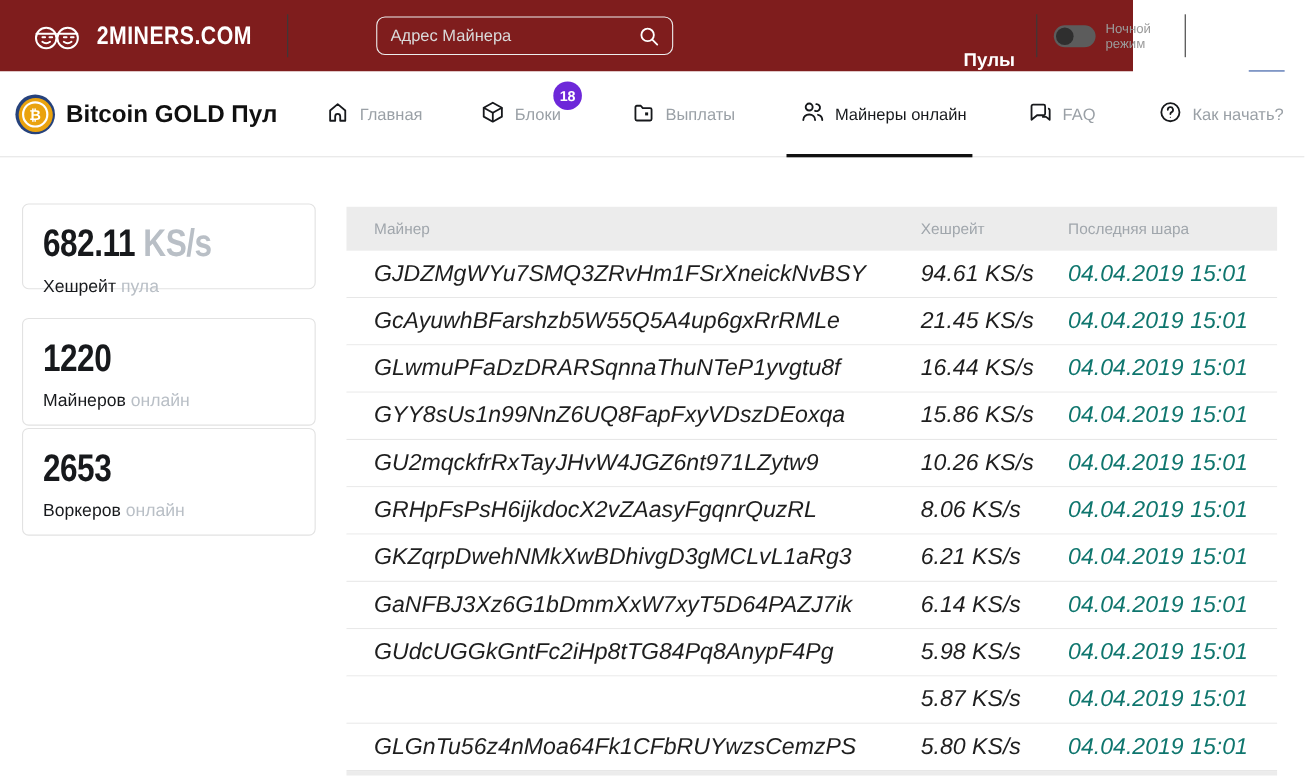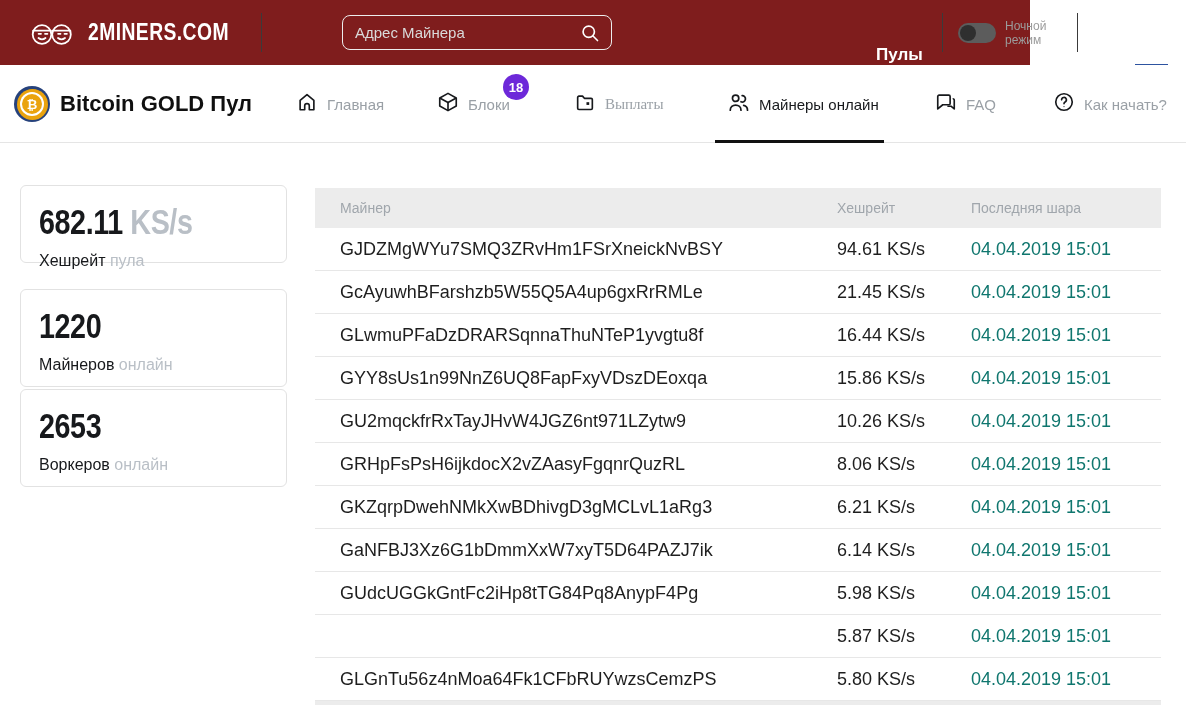--- a/index.html
+++ b/index.html
@@ -55,21 +55,21 @@
               display:inline-block; transform:scaleX(.82); transform-origin:left center; letter-spacing:-.5px; }
   .stat-val .unit { color:#b9bfc6; }
   .stat-lbl { font-size:16px; color:#17191c; margin-top:10px; }
   .stat-lbl .dim { color:#b9bfc6; }
 
   
   .table { position:absolute; left:315px; top:188px; width:846px; }
   .thead { height:40px; background:#ececec; display:flex; align-items:center; position:relative; }
   .thead span { font-size:14px; color:#a0a6ac; position:absolute; }
   .trow { height:43px; border-bottom:1px solid #e7e7e7; position:relative; background:#fff; cursor:pointer; }
-  .trow span { position:absolute; top:50%; transform:translateY(-50%); font-size:18px; }
+  .trow span { position:absolute; top:50%; transform:translateY(-50%); font-size:21px;font-style:italic; }
   .c-addr { left:25px; color:#1e1e1e; }
   .c-rate { left:522px; color:#1e1e1e; }
   .c-date { left:656px; color:#0f766e; }
   .thead .c-addr { color:#a0a6ac; top:50%; transform:translateY(-50%); }
   .thead .c-rate { color:#a0a6ac; top:50%; transform:translateY(-50%); }
   .thead .c-date { color:#a0a6ac; top:50%; transform:translateY(-50%); }
   .tfoot-strip { height:10px; background:#ececec; }
 </style>
 </head>
 <body>
@@ -156,21 +156,21 @@
         <svg width="22" height="22" viewBox="0 0 24 24" fill="none" stroke="#17191c" stroke-width="1.8" stroke-linejoin="round">
           <path d="M12 2.6 L21 7.6 L12 12.6 L3 7.6 Z"></path>
           <path d="M3 7.6 V16.4 L12 21.4 L21 16.4 V7.6"></path>
           <path d="M12 12.6 V21.4"></path>
         </svg>
       </span>
       <span class="lbl">Блоки</span>
     </div>
     <div class="badge">18</div>
 
-    <div class="nav-item" style="left:574px;font-family:Liberation Serif, serif;">
+    <div class="nav-item" style="left:574px;">
       <span>
         <svg width="22" height="22" viewBox="0 0 24 24" fill="none" stroke="#17191c" stroke-width="1.8" stroke-linejoin="round">
           <path d="M4 7.5 V18.8 a1.4 1.4 0 0 0 1.4 1.4 h13.2 a1.4 1.4 0 0 0 1.4 -1.4 V9.4 a1.4 1.4 0 0 0 -1.4 -1.4 H11.3 L9.3 5.6 H5.4 A1.4 1.4 0 0 0 4 7z"></path>
           <rect x="13.6" y="12.2" width="3" height="3" fill="#17191c" stroke="none"></rect>
         </svg>
       </span>
       <span class="lbl">Выплаты</span>
     </div>
 
     <div class="nav-item active" style="left:727px;">

